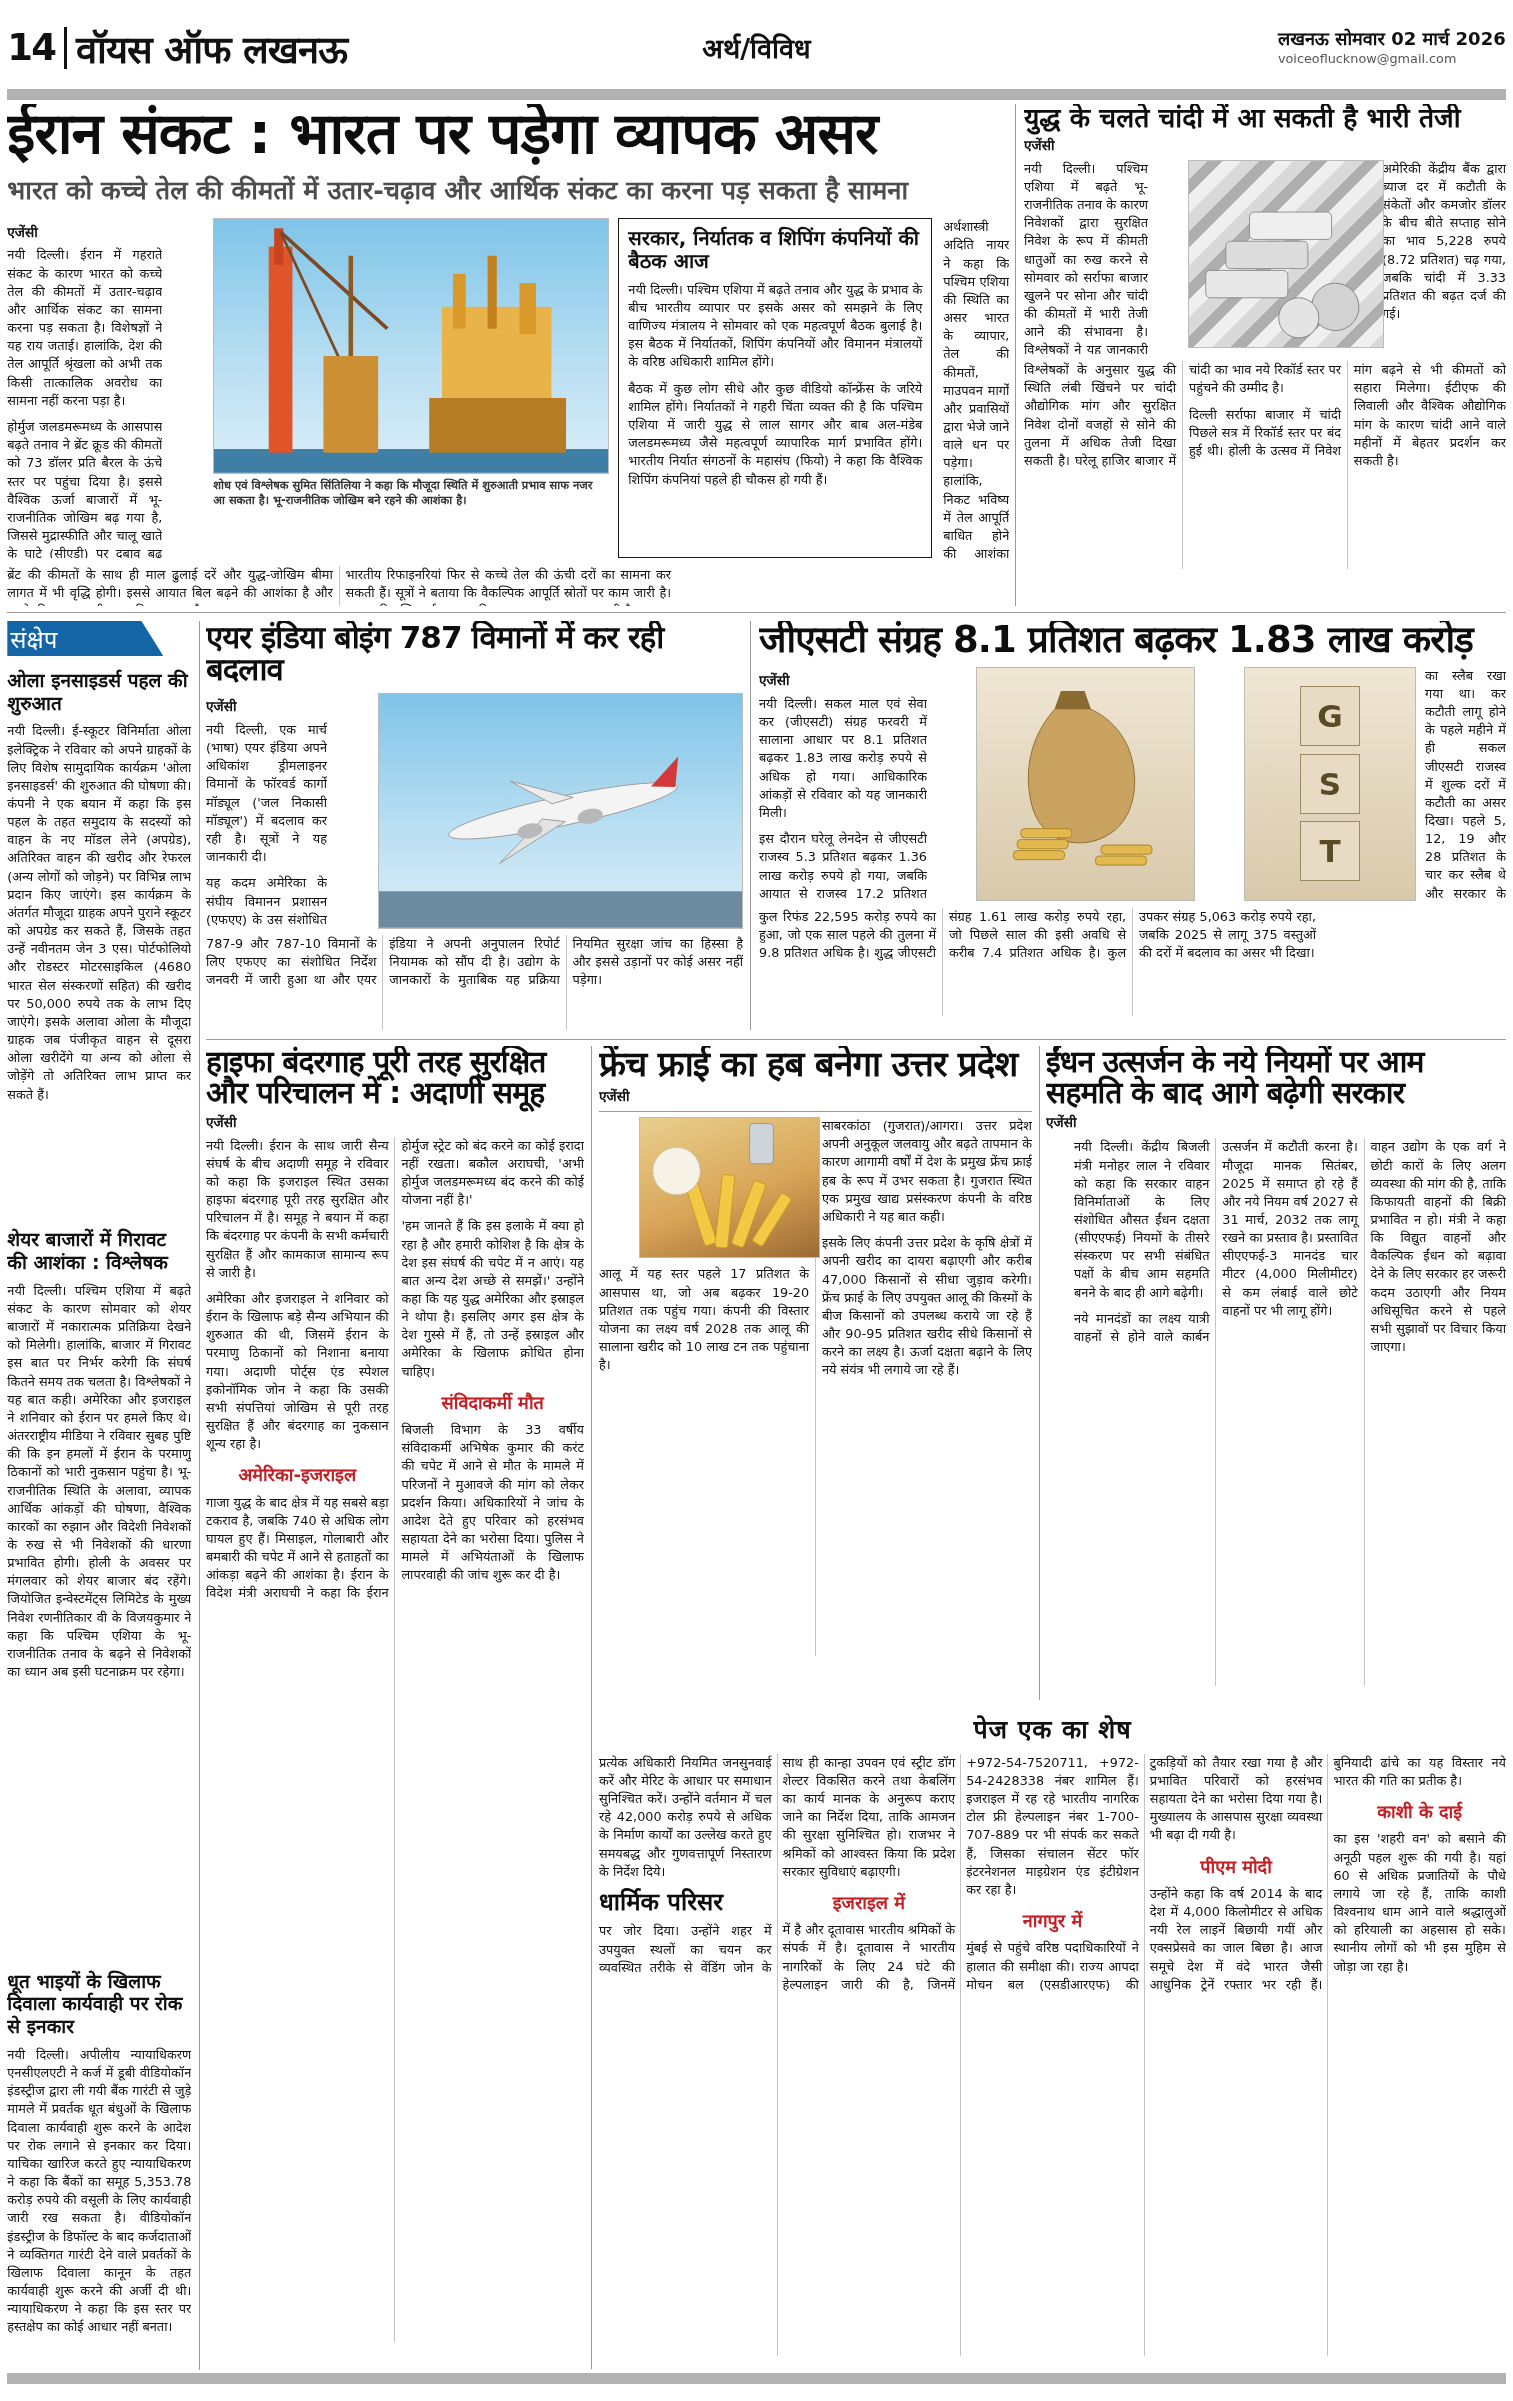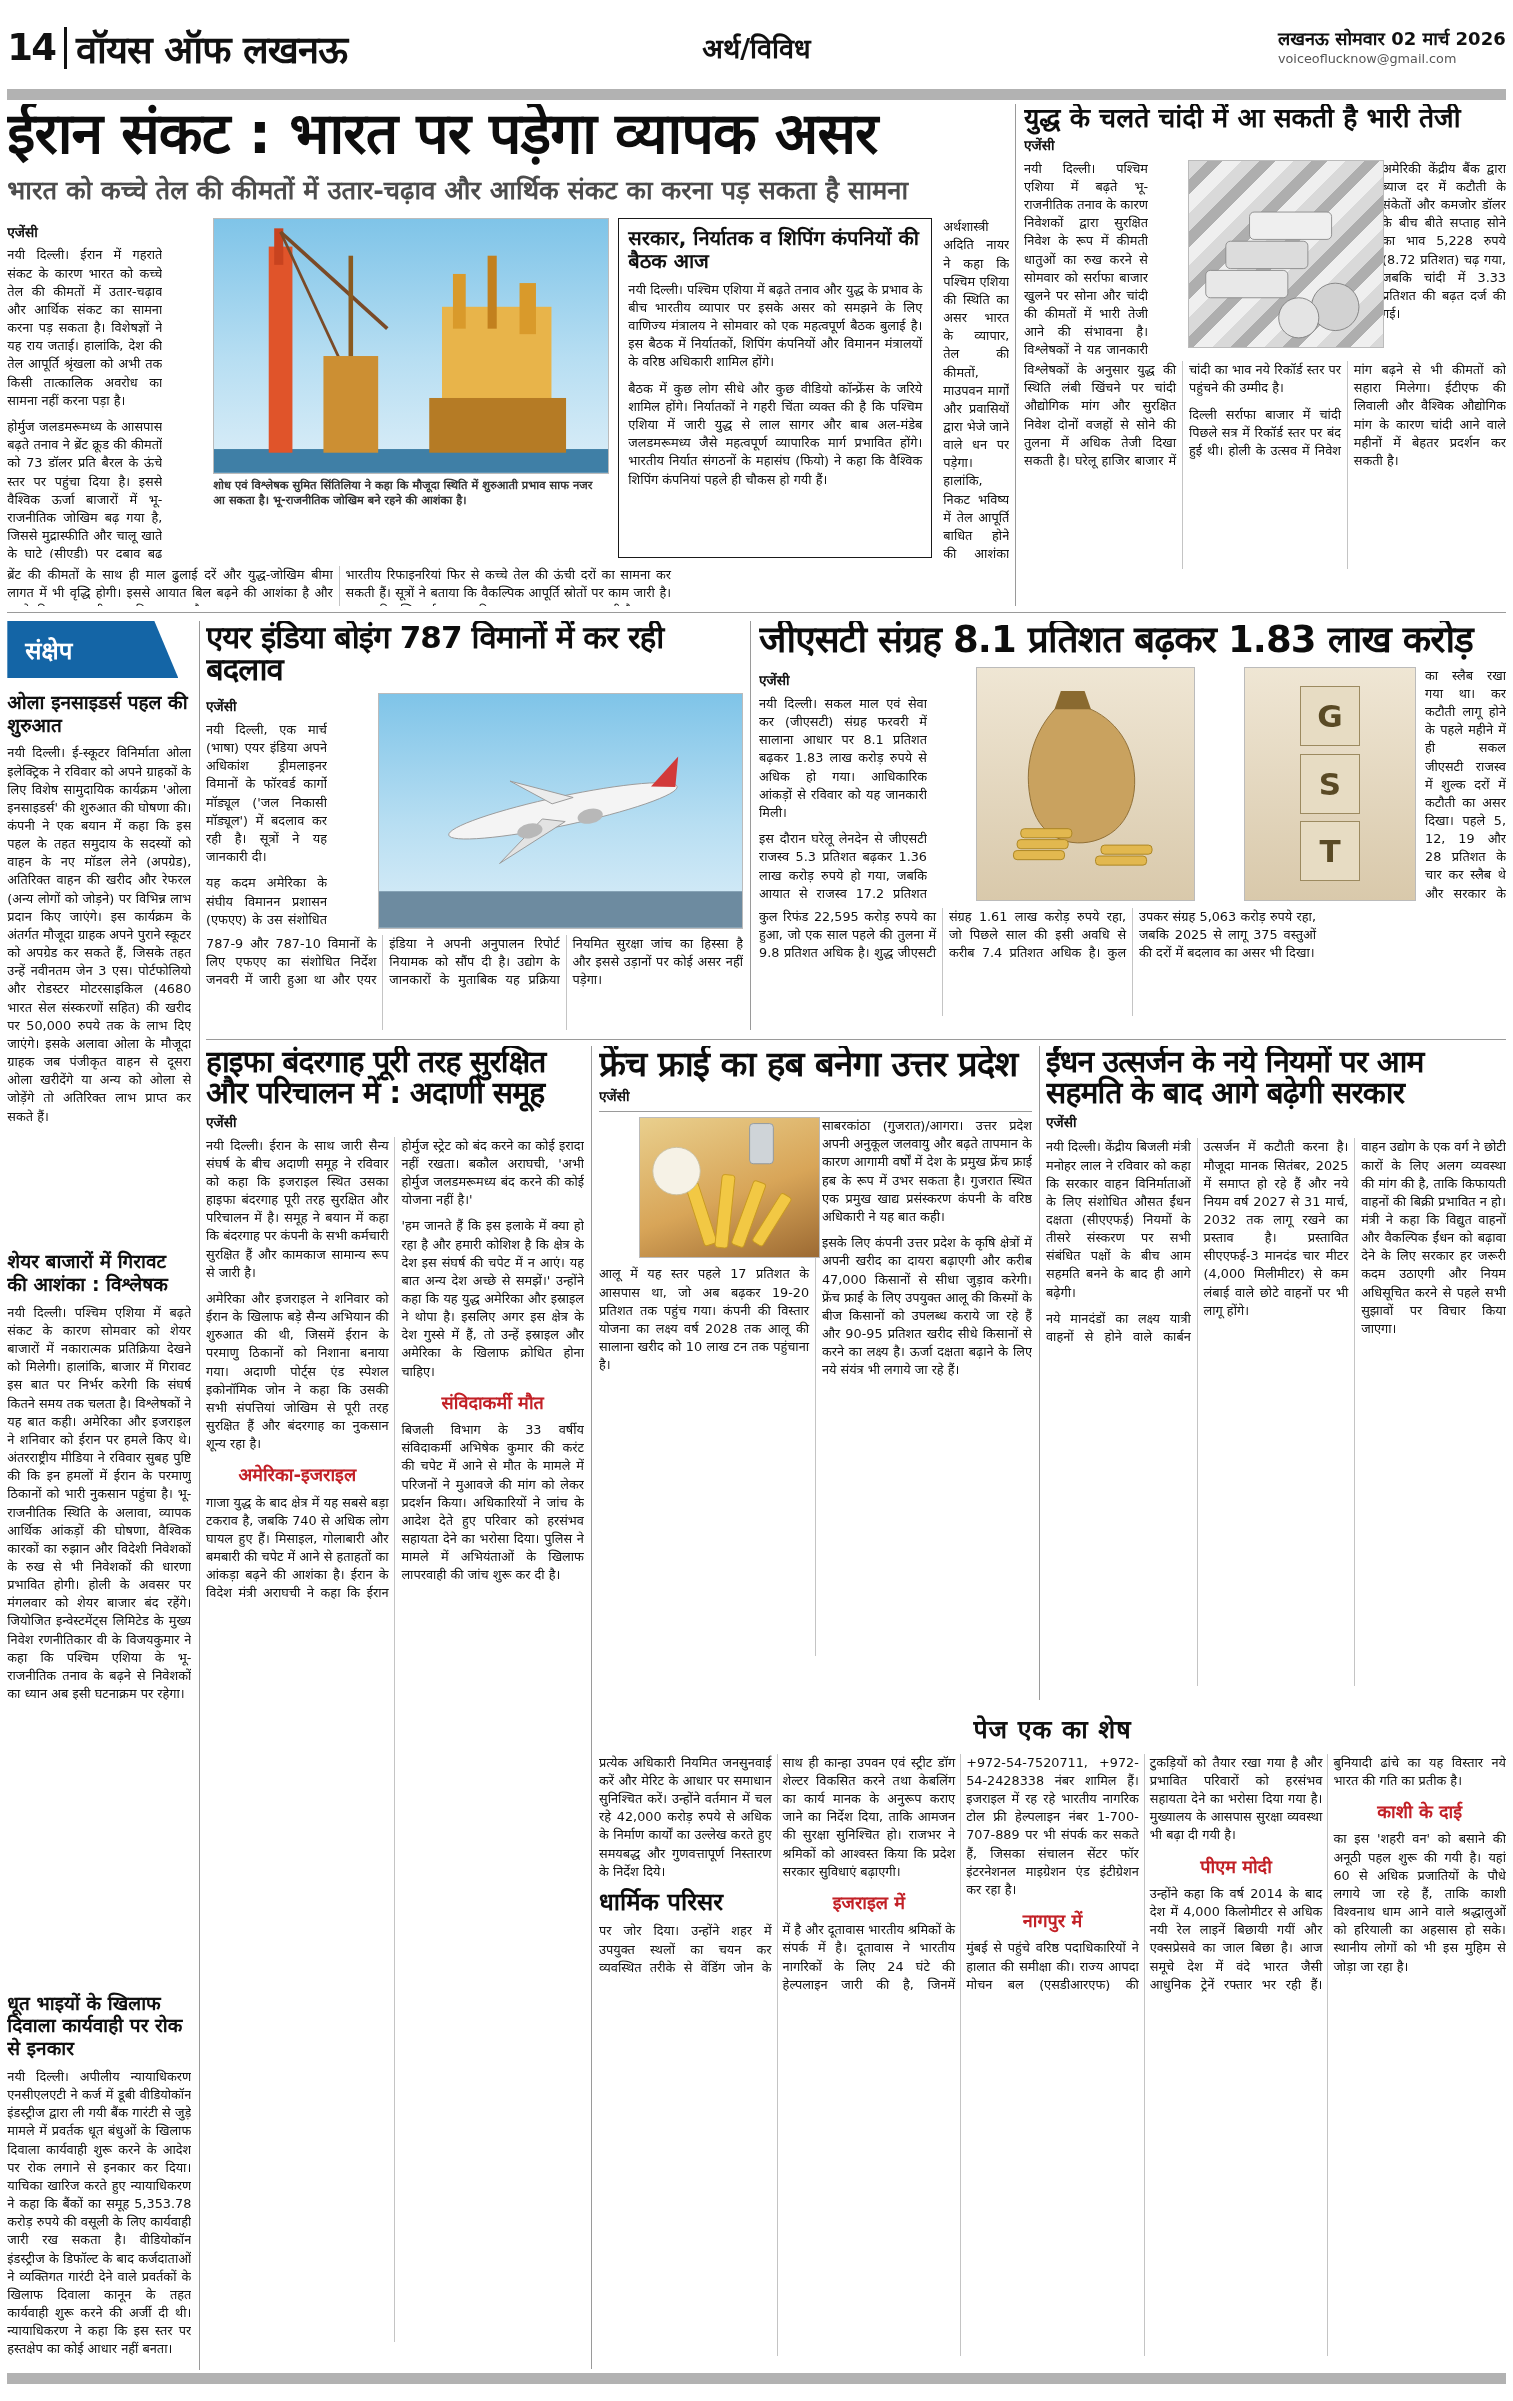--- a/index.html
+++ b/index.html
@@ -46,22 +46,22 @@
   
   .silver{position:absolute;top:104px;left:1024px;width:482px;height:502px;overflow:hidden;}
   .silver .headline{font-size:26.5px;letter-spacing:0;}
   .silver-grid{display:flex;gap:0;margin-top:3.7px;height:194px;}
   .silver-grid .tc{flex:1;overflow:hidden;}
   .silver-fig{width:194px;flex:none;}
   .silver-fig .ph{width:194px;height:186px;}
   .silver-cols{columns:3;margin-top:7.3px;height:208px;}
   
   .brief{position:absolute;top:621px;left:7.3px;width:184px;height:1749px;overflow:hidden;}
-  .brief-tag{width:153px;height:57px;background:#1465a6;color:#fff;font-size:24px;font-weight:700;
-             display:flex;align-items:center;padding-left:18px;clip-path:polygon(0 0,86% 0,100% 100%,0 100%);}
+  .brief-tag{width:153px;height:35px;background:#1465a6;color:#fff;font-size:24px;font-weight:400;
+             display:flex;align-items:center;padding-left:3px;clip-path:polygon(0 0,86% 0,100% 100%,0 100%);}
   .brief h3{font-size:19px;line-height:1.2;font-weight:800;margin:12.8px 0 7.3px 0;}
   .brief .bb{overflow:hidden;margin-top:8px;}
   
   .air{position:absolute;top:621px;left:206px;width:537px;height:409px;overflow:hidden;}
   .air .headline{font-size:31px;}
   .air-row{display:flex;gap:11px;margin-top:7.3px;height:235px;}
   .air-c1{width:161px;overflow:hidden;}
   .air-fig .ph{width:363px;height:234px;}
   .air-cols{columns:3;margin-top:7.3px;height:110px;}
   
@@ -77,21 +77,21 @@
   .haifa{position:absolute;top:1046px;left:206px;width:378px;height:1323px;overflow:hidden;}
   .haifa .headline{font-size:30px;}
   .haifa-cols{columns:2;margin-top:5.5px;height:1205px;}
   .french{position:absolute;top:1046px;left:599px;width:433px;height:654px;overflow:hidden;}
   .french .headline{font-size:35px;}
   .french-cols{columns:2;margin-top:5.5px;height:539px;}
   .fries-fig{float:left;width:179px;margin:0 9px 7.3px 0;}
   .fries-fig .ph{width:179px;height:139px;}
   .fuel{position:absolute;top:1046px;left:1046px;width:460px;height:654px;overflow:hidden;}
   .fuel .headline{font-size:30px;}
-  .fuel-cols{columns:3;margin-top:7.3px;height:548px;}
+  .fuel-cols{columns:3;margin-top:7.3px;height:548px;margin-left:28px;}
   .cont{position:absolute;top:1709px;left:599px;width:907px;height:659px;overflow:hidden;}
   .cont-head{font-size:25px;font-weight:800;text-align:center;margin:1.8px 0 9px 0;letter-spacing:0.9px;}
   .cont-cols{columns:5;column-gap:11px;height:602px;}
   
   .sky{background:linear-gradient(180deg,#7fc4e8 0%,#b7def2 55%,#dceef8 100%);}
   .metal{background:repeating-linear-gradient(135deg,#d9d9d9 0 12.8px,#aeaeae 12.8px 24px,#efefef 24px 37px);}
   .warm{background:linear-gradient(160deg,#e9cf8d 0%,#d8a558 55%,#9c6a33 100%);}
   .tan{background:linear-gradient(180deg,#efe6d4 0%,#d9c9ab 100%);}
   svg{display:block;}
 </style>

